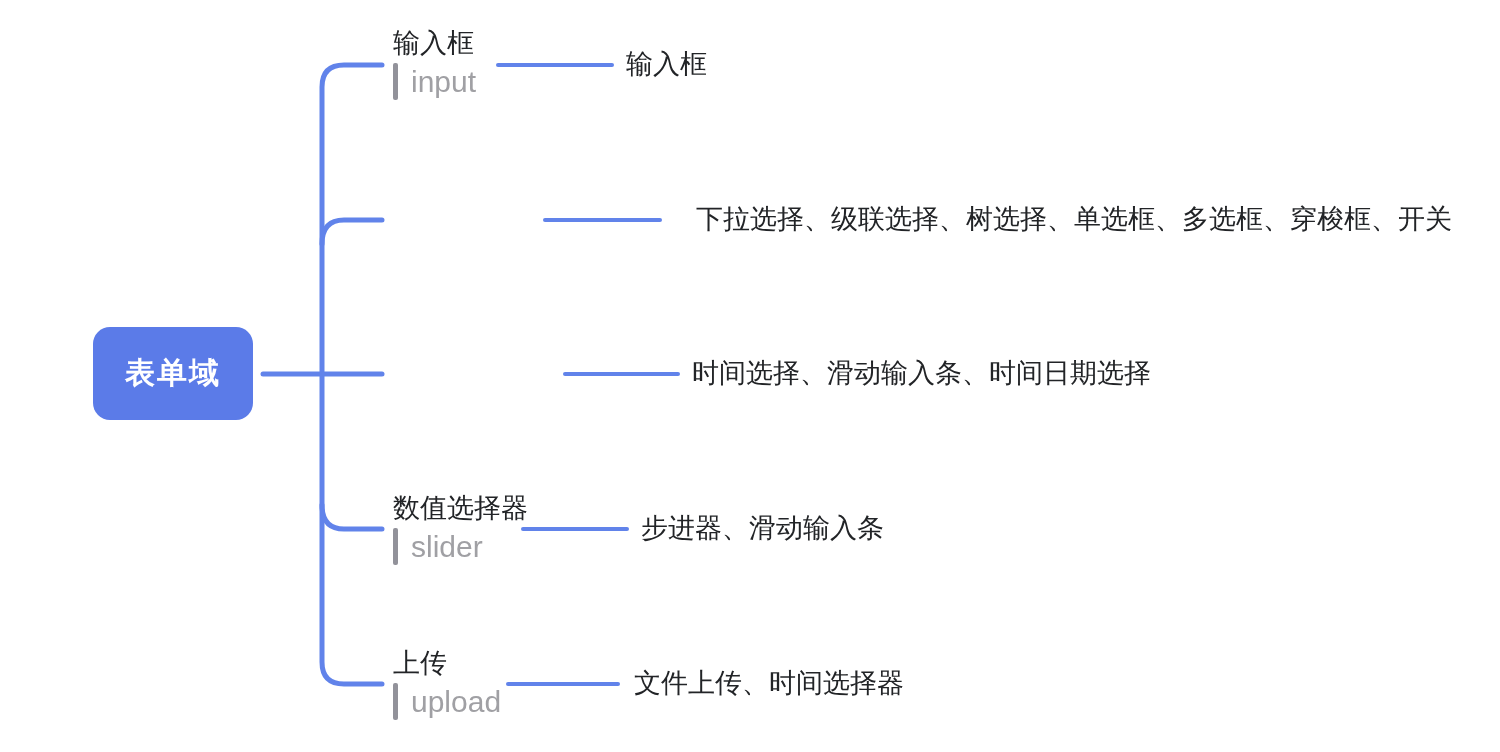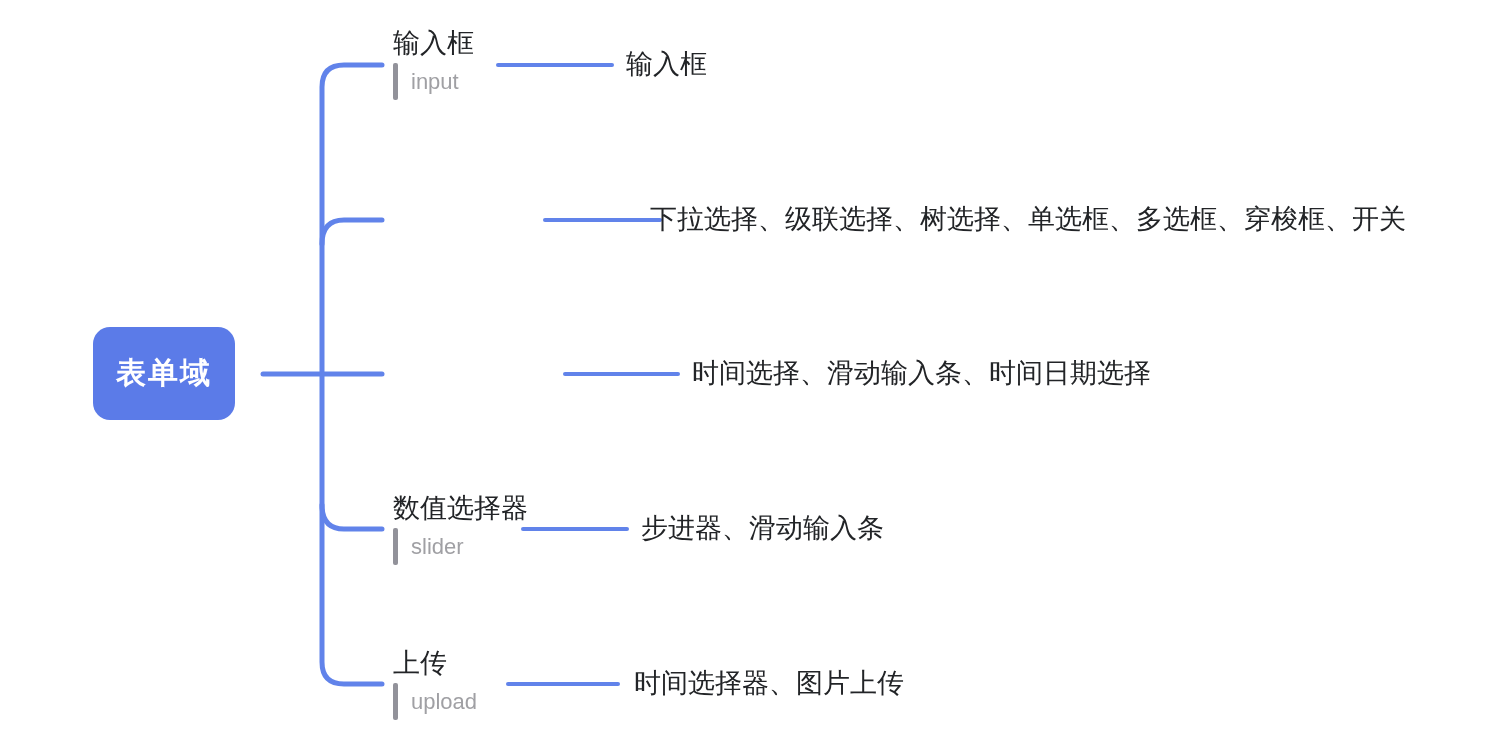--- a/index.html
+++ b/index.html
@@ -18,41 +18,41 @@
     width:1500px;height:752px;
     background:var(--background);
     overflow:hidden;
   }
   svg.connectors{position:absolute;left:0;top:0;width:1500px;height:752px;}
   svg.connectors path{fill:none;stroke:var(--line-blue);stroke-linecap:round;}
   svg.connectors path.trunk{stroke-width:5;}
   svg.connectors path.leafline{stroke-width:4;}
 
   .root-node{
-    position:absolute;left:93px;top:327px;width:142px;height:93px;
+    position:absolute;left:93px;top:327px;width:160px;height:93px;
     background:var(--node-blue);
     border-radius:17px;
     display:flex;align-items:center;justify-content:center;
     color:#ffffff;font-size:30px;font-weight:bold;
     letter-spacing:2px;
   }
 
   .branch{position:absolute;left:393px;white-space:nowrap;}
   .branch-title{
     font-size:27px;line-height:37px;color:var(--text-dark);
   }
   .branch-sub{
     display:flex;align-items:center;height:39px;
   }
   .branch-bar{
     width:5px;height:37px;background:var(--bar-gray);
     border-radius:2px;margin-right:13px;flex:none;
   }
   .branch-code{
-    font-size:22px;color:var(--text-gray);
+    font-size:30px;color:var(--text-gray);
   }
 
   .leaf{
     position:absolute;white-space:nowrap;
     font-size:27px;color:var(--text-dark);
     transform:translateY(-52%);
   }
 </style>
 </head>
 <body>
@@ -102,18 +102,18 @@
 
   <div class="branch" style="top:490px">
     <div class="branch-title">数值选择器</div>
     <div class="branch-sub">
       <span class="branch-bar"></span>
       <span class="branch-code">slider</span>
     </div>
   </div>
 
   <div class="leaf" style="left:626px;top:65px">输入框</div>
-  <div class="leaf" style="left:650px;top:220px">下拉选择、级联选择、树选择、单选框、多选框、穿梭框、开关</div>
+  <div class="leaf" style="left:696px;top:220px">下拉选择、级联选择、树选择、单选框、多选框、穿梭框、开关</div>
   <div class="leaf" style="left:692px;top:374px">时间选择、滑动输入条、时间日期选择</div>
   <div class="leaf" style="left:641px;top:529px">步进器、滑动输入条</div>
-  <div class="leaf" style="left:634px;top:684px">时间选择器、图片上传</div>
+  <div class="leaf" style="left:634px;top:684px">文件上传、时间选择器</div>
 
 </div>
 
 </body></html>

